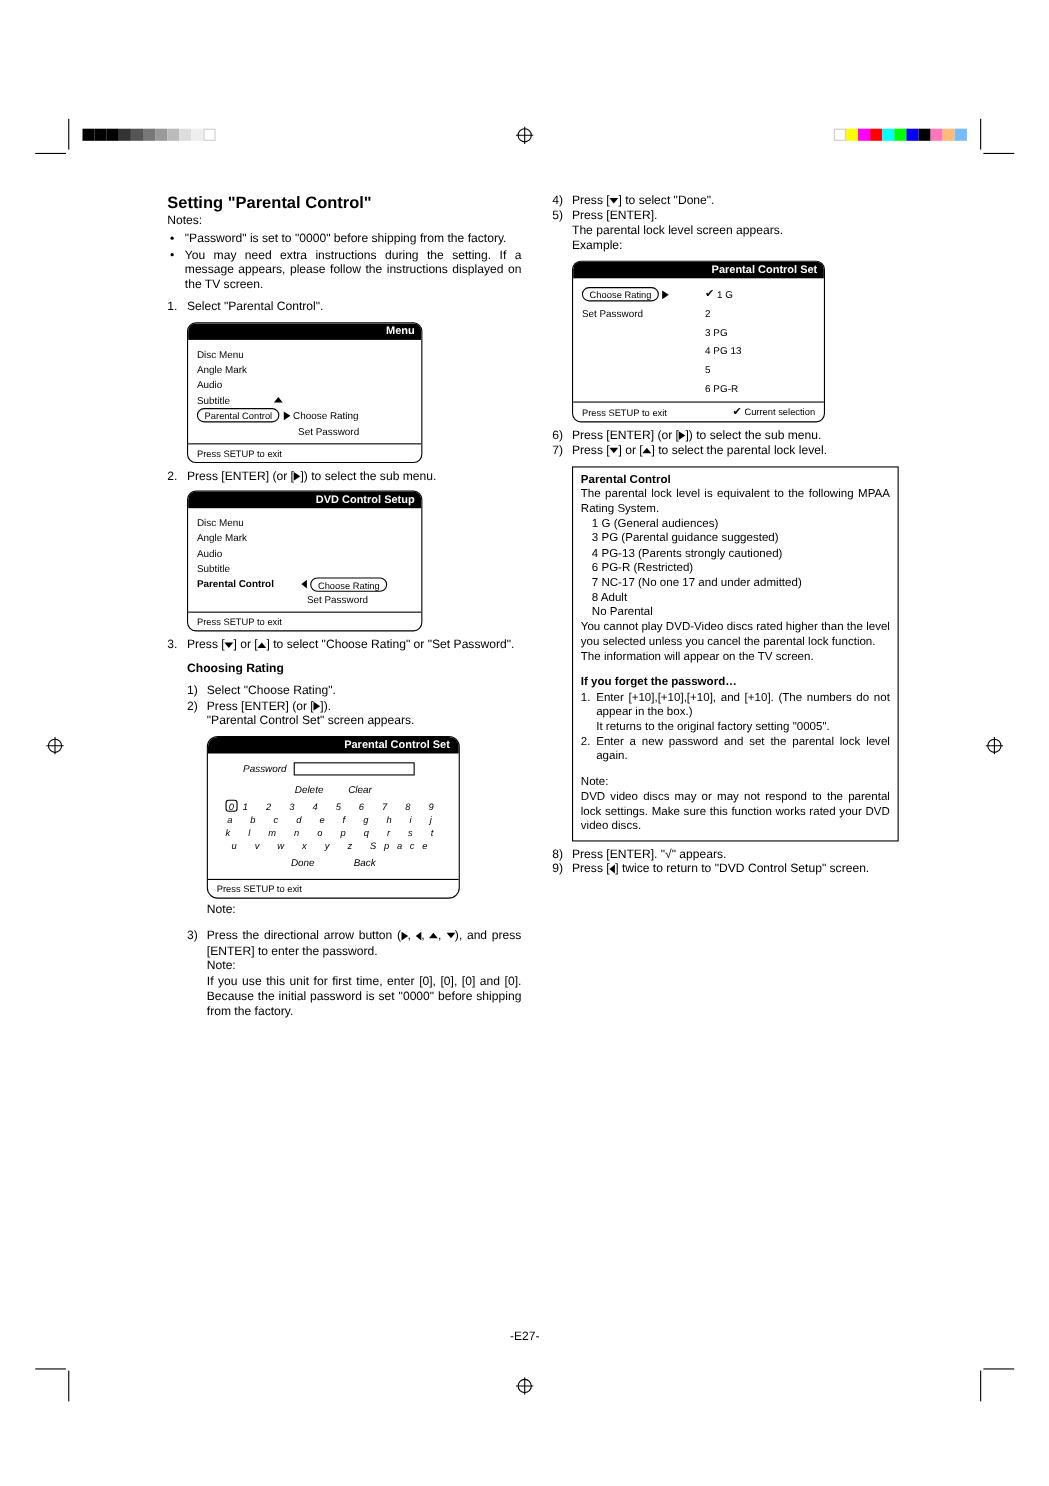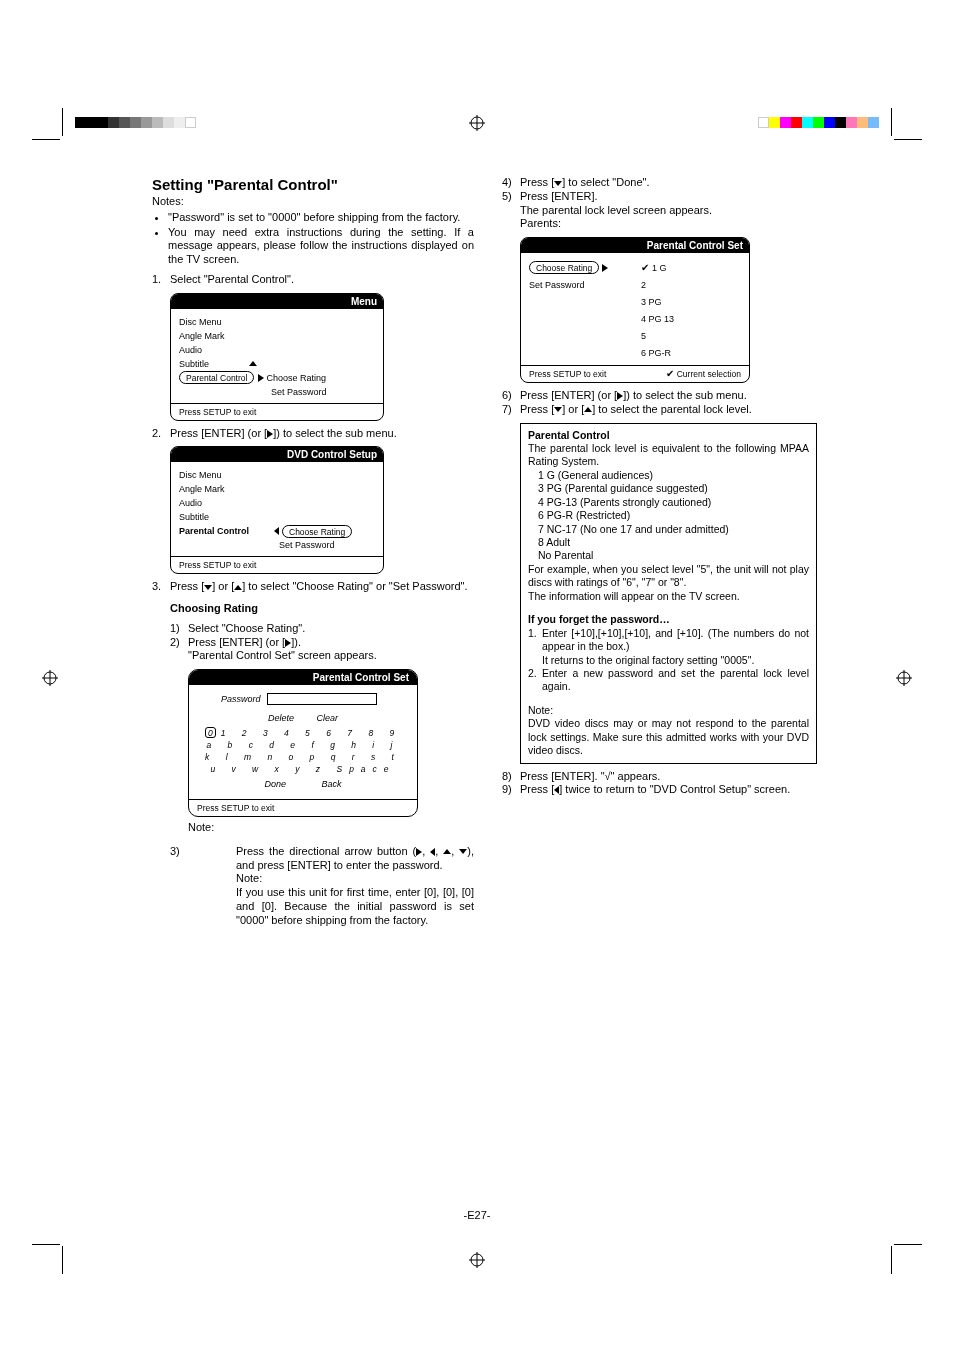--- a/index.html
+++ b/index.html
@@ -27,21 +27,21 @@
     left: 152px; top: 176px;
     width: 665px;
     display: flex;
     gap: 28px;
   }
   .col { width: 322px; }
   .col.right { width: 315px; }
 
   h2 { font-size: 15px; font-weight: bold; margin-bottom: 2px; }
   .small { font-size: 11px; line-height: 1.25; }
-  .just { text-align: justify; margin-left: 48px; }
+  .just { text-align: justify; }
 
   ul.bul { list-style: disc; padding-left: 16px; margin: 2px 0 6px; }
   ul.bul li { margin-bottom: 1px; }
 
   .step { display:flex; margin-top:6px; }
   .step .n { width: 18px; flex:none; }
   .step .t { flex:1; }
 
   .sub { margin-left: 18px; }
 
@@ -323,21 +323,21 @@
       <div class="n">4)</div>
       <div class="t">
         <span>Press [</span><span class="tri d"></span><span>] to select "Done".</span>
       </div>
     </div>
     <div class="sub step small" style="margin-left:0; margin-top:0">
       <div class="n">5)</div>
       <div class="t">
         <span>Press [ENTER].</span><br>
         <span>The parental lock level screen appears.</span><br>
-        <span>Parents:</span>
+        <span>Example:</span>
       </div>
     </div>
 
     <div class="osd osd2">
       <div class="title">Parental Control Set</div>
       <div class="body">
         <div class="lcol">
           <div class="lrow"><span class="pill">Choose Rating</span>&nbsp;<span class="tri rb"></span></div>
           <div class="lrow">
               <span>Set Password</span>
@@ -389,37 +389,37 @@
           <div>1 G (General audiences)</div>
           <div>3 PG (Parental guidance suggested)</div>
           <div>4 PG-13 (Parents strongly cautioned)</div>
           <div>6 PG-R (Restricted)</div>
           <div>7 NC-17 (No one 17 and under admitted)</div>
           <div>8 Adult</div>
           <div>No Parental</div>
         </div>
       </div>
       <div class="tight">
-        <p>For example, when you select level "5", the unit will not play discs with ratings of "6", "7" or "8".</p>
+        <p>You cannot play DVD-Video discs rated higher than the level you selected unless you cancel the parental lock function.</p>
         <p>The information will appear on the TV screen.</p>
       </div>
       <div style="font-weight:bold; margin-top:10px">If you forget the password…</div>
       <div style="display:flex">
           <div style="width:14px">1.</div>
           <div style="flex:1; text-align:justify">
         <span>Enter [+10],[+10],[+10], and [+10]. (The numbers do not appear in the box.)</span><br>
         <span>It returns to the original factory setting "0005".</span>
       </div>
         </div>
       <div style="display:flex">
           <div style="width:14px">2.</div>
           <div style="flex:1; text-align:justify">Enter a new password and set the parental lock level again.</div>
         </div>
       <div style="margin-top:10px">Note:</div>
-      <p style="margin-bottom:0">DVD video discs may or may not respond to the parental lock settings. Make sure this admitted works with your DVD video discs.</p>
+      <p style="margin-bottom:0">DVD video discs may or may not respond to the parental lock settings. Make sure this function works rated your DVD video discs.</p>
     </div>
 
     <div class="sub step small" style="margin-left:0; margin-top:4px">
       <div class="n">8)</div>
       <div class="t">Press [ENTER]. "√" appears.</div>
     </div>
     <div class="sub step small" style="margin-left:0; margin-top:0">
       <div class="n">9)</div>
       <div class="t">
         <span>Press [</span><span class="tri l"></span><span>] twice to return to "DVD Control Setup" screen.</span>

